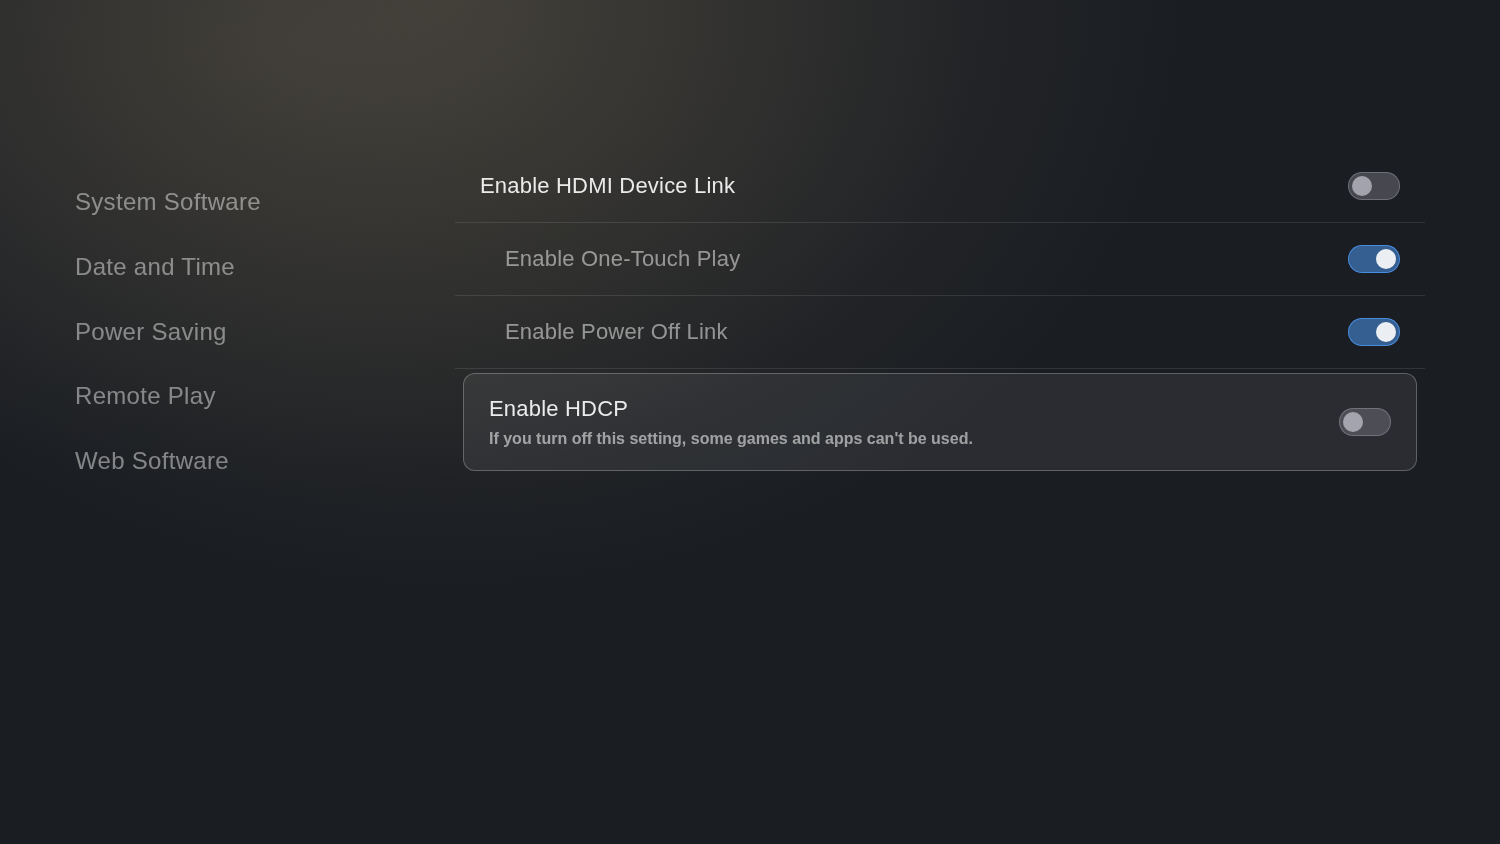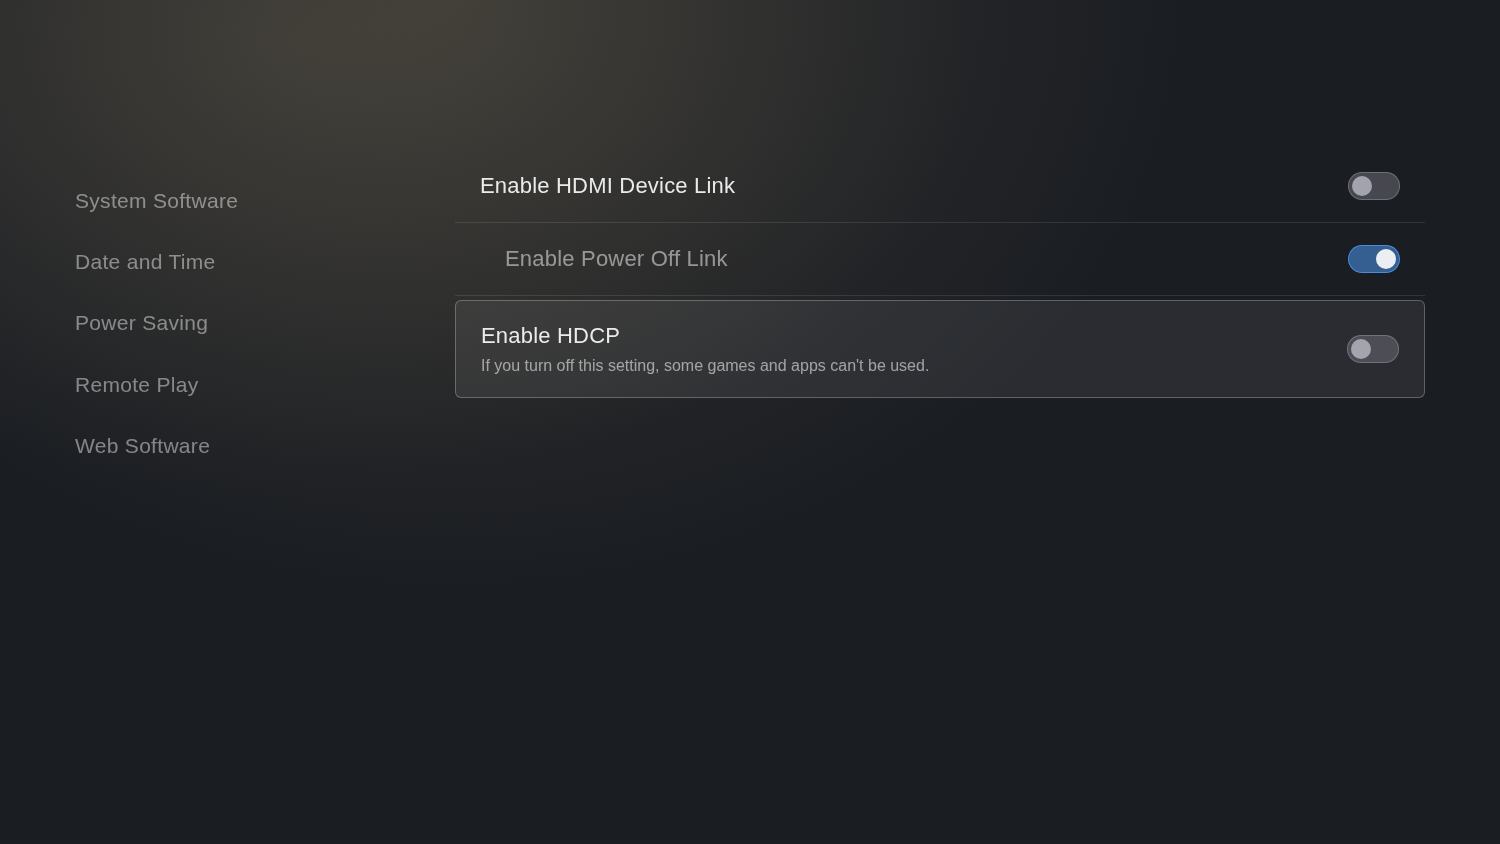--- a/index.html
+++ b/index.html
@@ -41,21 +41,21 @@
     }
 
     .sidebar {
       width: 360px;
       flex-shrink: 0;
       padding-top: 30px;
     }
 
     .sidebar-item {
       padding: 18px 0;
-      font-size: 21px;
+      font-size: 24px;
       font-weight: 300;
       color: rgba(255, 255, 255, 0.45);
       cursor: pointer;
       letter-spacing: 0.3px;
       line-height: 1.2;
     }
 
     .sidebar-item.active {
       color: rgba(255, 255, 255, 0.95);
       font-weight: 400;
@@ -75,40 +75,40 @@
       border-bottom: 1px solid rgba(255, 255, 255, 0.1);
     }
 
     .setting-row.indented {
       padding-left: 50px;
     }
 
     .setting-row.highlighted {
       background: rgba(255, 255, 255, 0.07);
       border: 1px solid rgba(255, 255, 255, 0.25);
-      border-radius: 6px;
-      margin: 4px 0;
+      border-radius: 12px;
+      margin: 4px 8px;
     }
 
     .setting-label {
       font-size: 22px;
       font-weight: 300;
       color: rgba(255, 255, 255, 0.9);
       letter-spacing: 0.2px;
     }
 
     .setting-label.dimmed {
       color: rgba(255, 255, 255, 0.5);
     }
 
     .setting-description {
       font-size: 16px;
       color: rgba(255, 255, 255, 0.55);
       margin-top: 8px;
-      font-weight: 400;
+      font-weight: 700;
     }
 
     .setting-text-block {
       flex: 1;
     }
 
     
     .toggle {
       position: relative;
       width: 52px;
@@ -168,28 +168,38 @@
           <div class="setting-label">Enable HDMI Device Link</div>
         </div>
         <div class="toggle">
           <div class="toggle-track">
             <div class="toggle-thumb"></div>
           </div>
         </div>
       </div>
       <div class="setting-row indented">
         <div class="setting-text-block">
-          <div class="setting-label dimmed">Enable Power Off Link</div>
+          <div class="setting-label dimmed">Enable One-Touch Play</div>
         </div>
         <div class="toggle">
           <div class="toggle-track on">
             <div class="toggle-thumb on"></div>
           </div>
         </div>
       </div>
+      <div class="setting-row indented">
+        <div class="setting-text-block">
+          <div class="setting-label dimmed">Enable Power Off Link</div>
+        </div>
+        <div class="toggle">
+          <div class="toggle-track on">
+            <div class="toggle-thumb on"></div>
+          </div>
+        </div>
+      </div>
       <div class="setting-row highlighted">
         <div class="setting-text-block">
           <div class="setting-label">Enable HDCP</div>
           <div class="setting-description">If you turn off this setting, some games and apps can't be used.</div>
         </div>
         <div class="toggle">
           <div class="toggle-track">
             <div class="toggle-thumb"></div>
           </div>
         </div>

